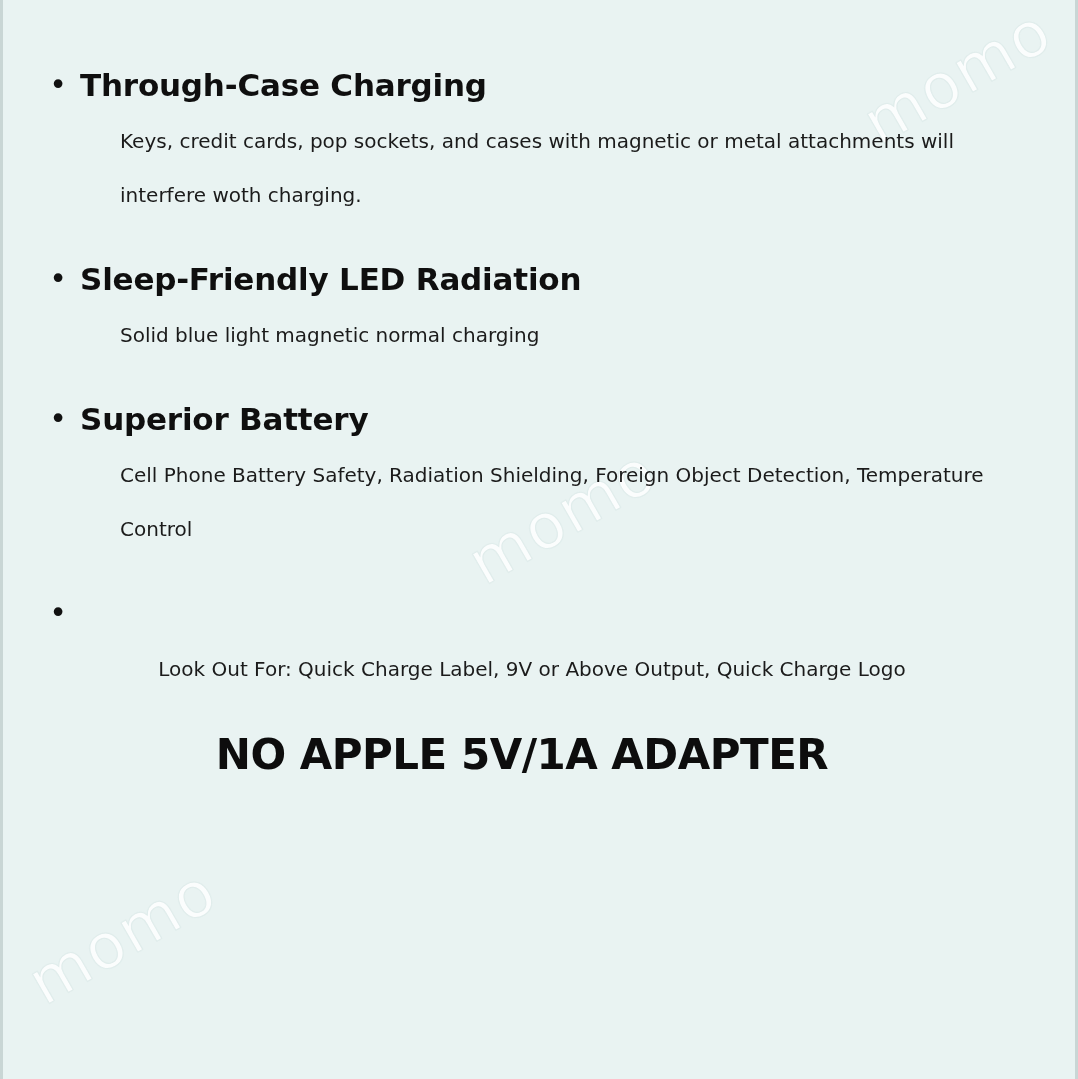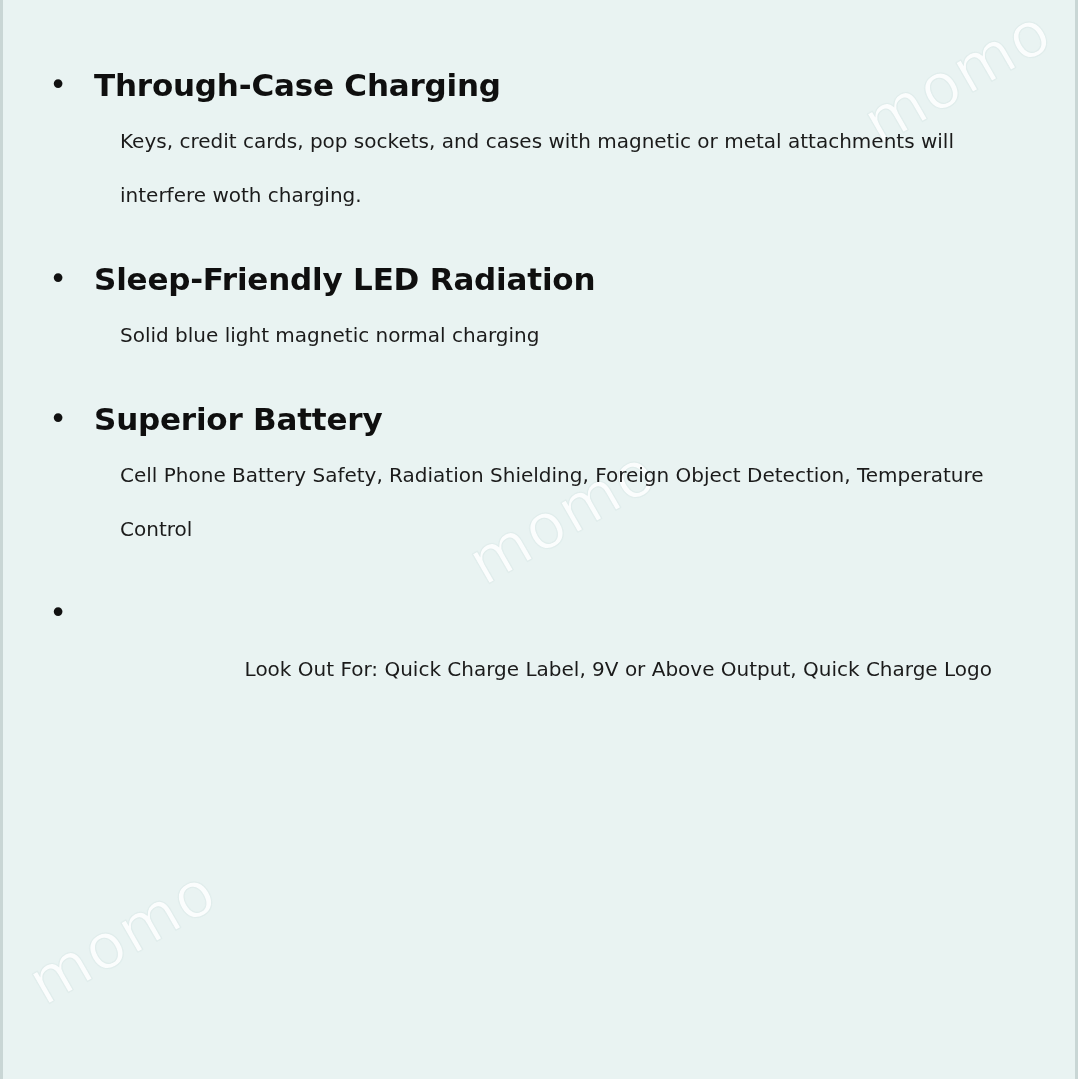--- a/index.html
+++ b/index.html
@@ -79,32 +79,31 @@
     font-size: 30px;
     line-height: 46px;
     color: #111111;
   }
   .feature-title {
     font-size: 31px;
     font-weight: bold;
     color: #0f0f0f;
     line-height: 46px;
     letter-spacing: -0.2px;
-    margin-left: 14px;
   }
   .feature-desc {
     margin: 6px 0 0 84px;
     font-size: 20px;
     line-height: 54px;
     color: #1b1b1b;
     max-width: 960px;
   }
   .feature-desc.centered-last {
     margin-left: 36px;
-    text-align: right;
+    text-align: center;
     max-width: 920px;
   }
   .footer-note {
     margin: 4px 0 0 0;
     text-align: center;
     font-size: 42px;
     font-weight: bold;
     color: #0d0d0d;
     letter-spacing: -0.5px;
     padding-right: 30px;
@@ -150,14 +149,15 @@
 
       <li class="feature-item">
         <div class="bullet-row">
           <span class="bullet">•</span>
         </div>
         <div class="feature-desc centered-last">Look Out For: Quick Charge Label, 9V or Above Output, Quick Charge Logo</div>
       </li>
 
     </ul>
 
+    <div class="footer-note">NO APPLE 5V/1A ADAPTER</div>
   </div>
 </div>
 
 </body></html>

